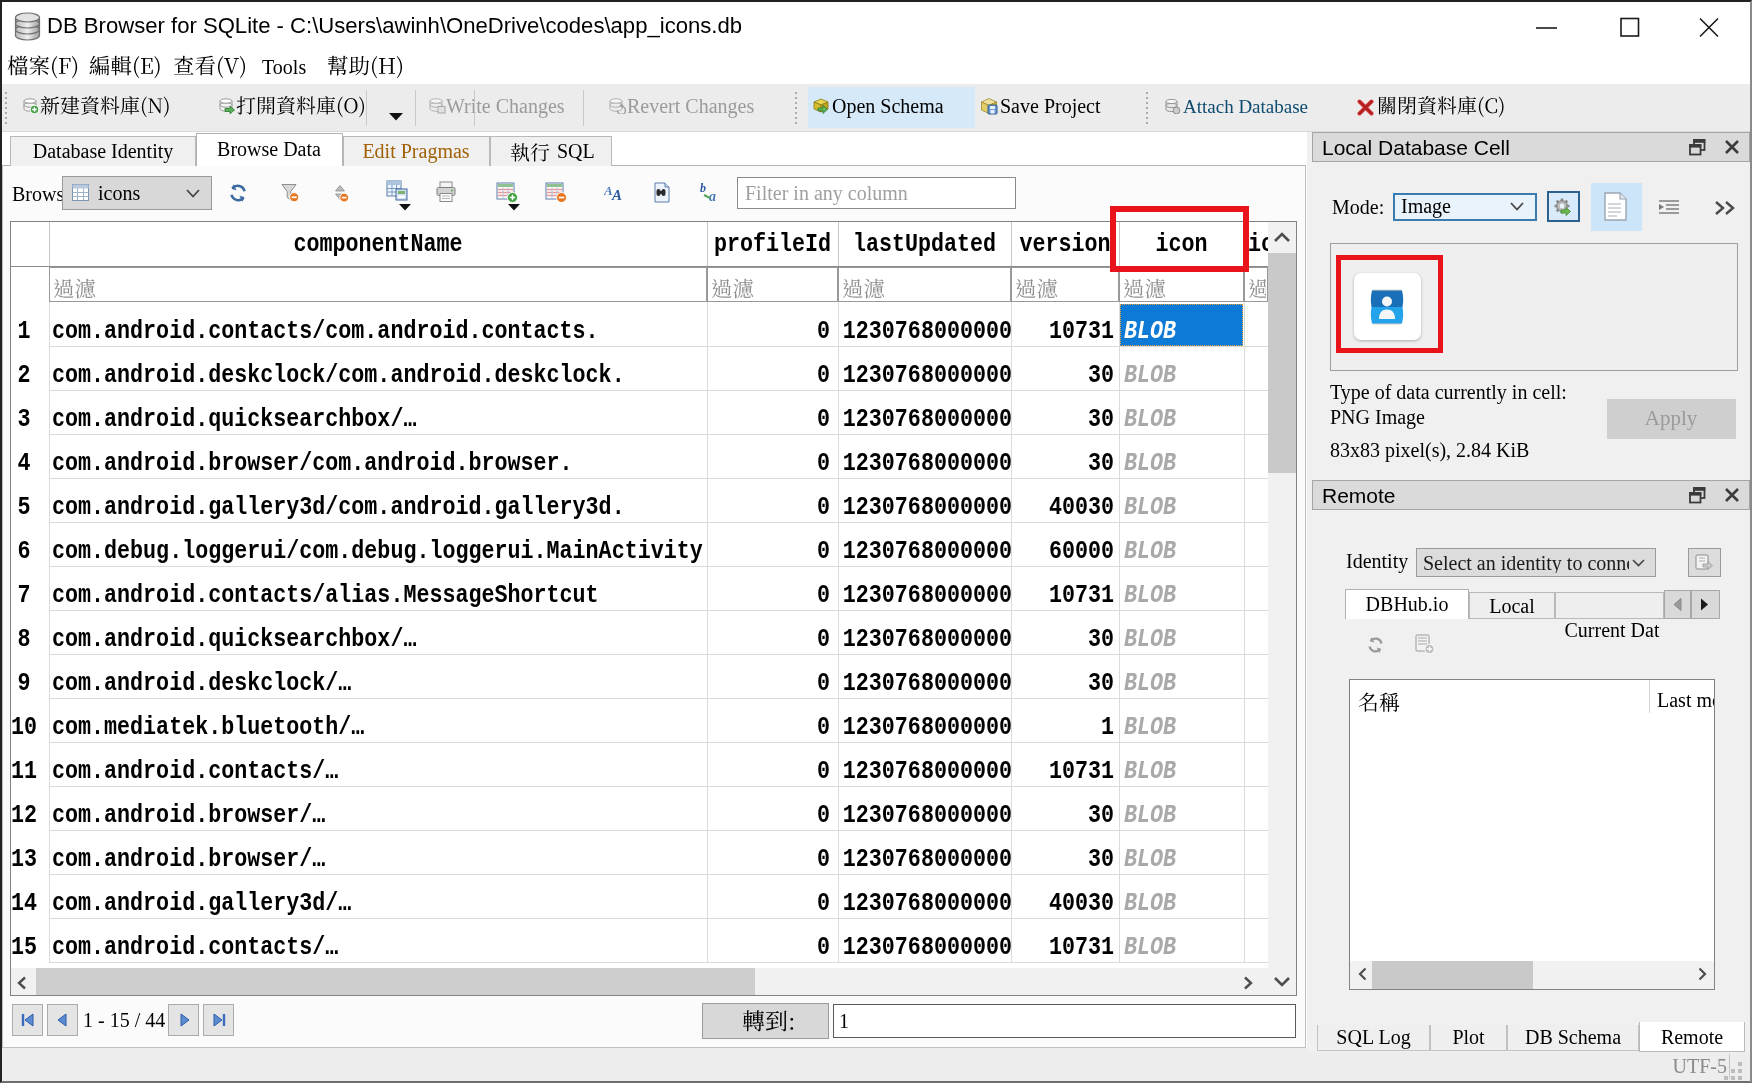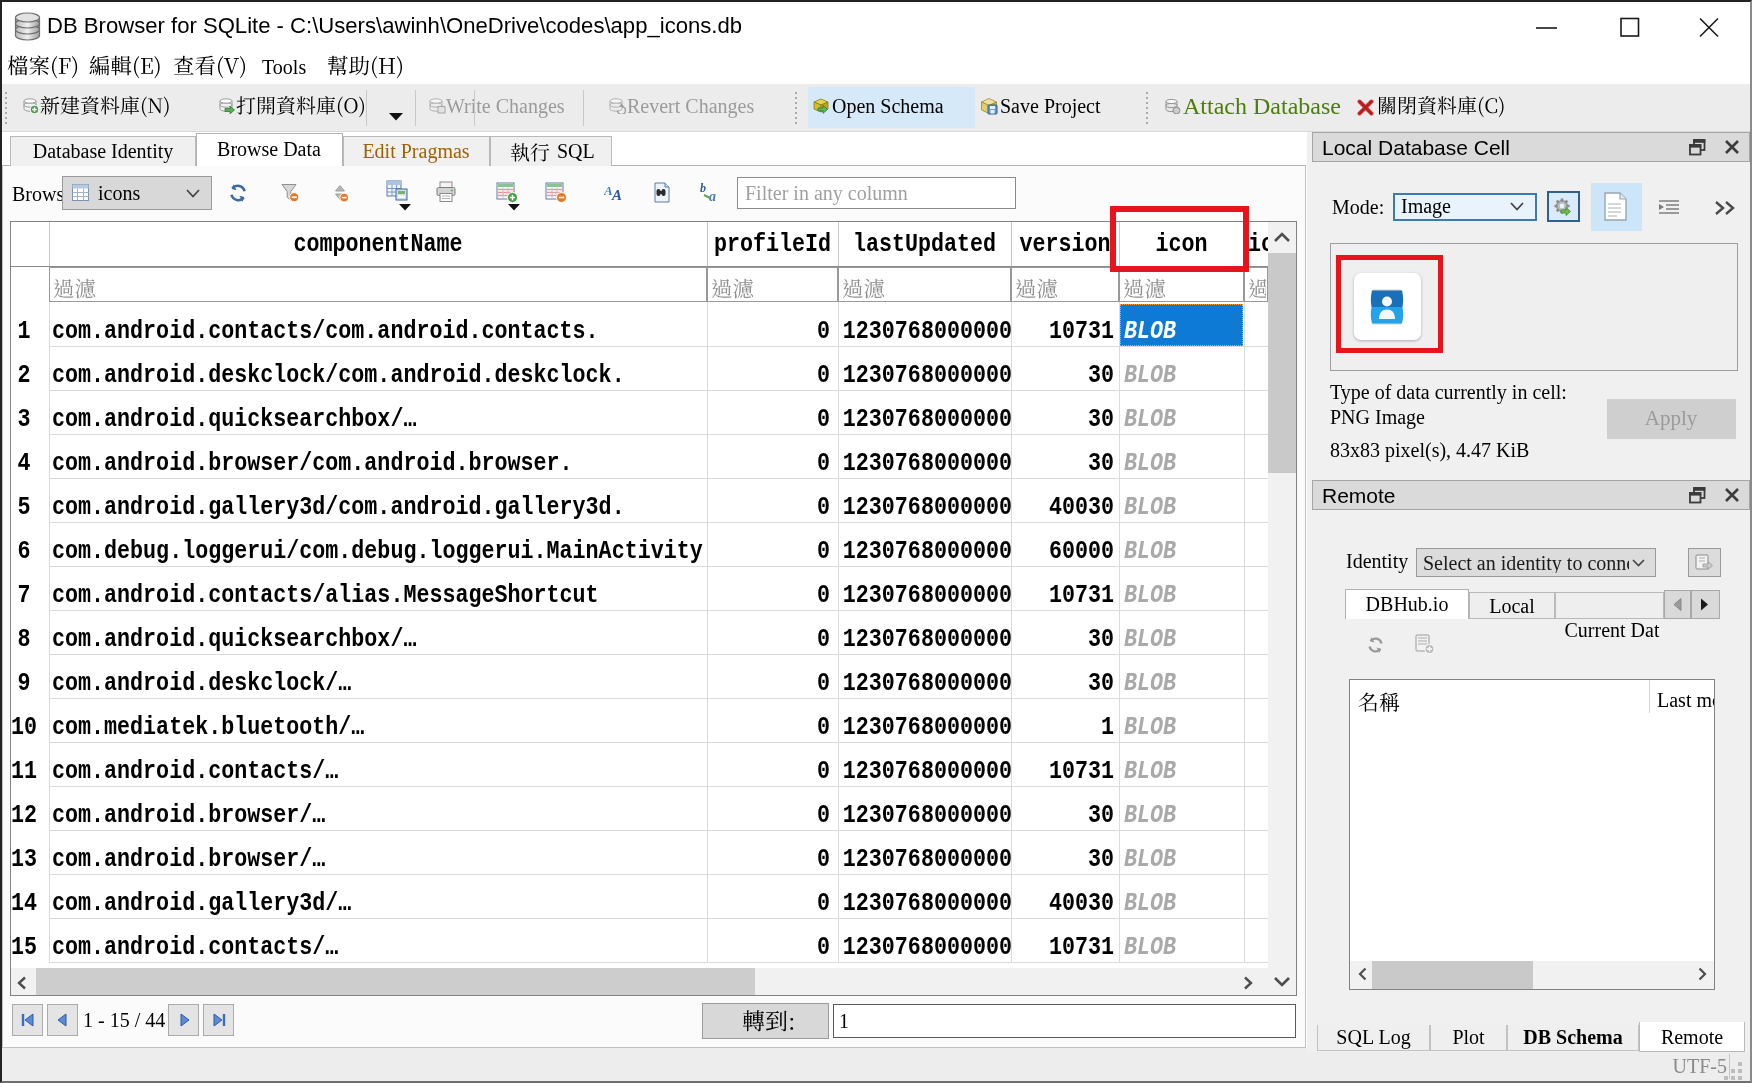--- a/index.html
+++ b/index.html
@@ -131,21 +131,21 @@
 <rect x="10.5" y="13" width="4" height="3.5" fill="#e8f0fa"></rect>
   </svg>
 <div style="position:absolute;left:1000px;top:106px;transform:translateY(-50%);font-family:'Liberation Serif',serif;font-size:20px;color:#000;font-weight:normal;font-style:normal;white-space:pre;line-height:1;">Save Project</div>
 <div style="position:absolute;left:1146.0px;top:92.0px;width:2.0px;height:32.0px;box-sizing:border-box;background-image:repeating-linear-gradient(#aaa 0 2px,transparent 2px 5px);"></div>
 <svg style="position:absolute;left:1164px;top:98px" width="17" height="16" viewBox="0 0 17 16" xmlns="http://www.w3.org/2000/svg">
 <path d="M2,3.5 v8 a5.5,2.1 0 0 0 11,0 v-8" fill="#e8e8e8" stroke="#8f8f8f"></path>
 <ellipse cx="7.5" cy="7.5" rx="5.5" ry="2.1" fill="#e8e8e8" stroke="#8f8f8f"></ellipse>
 <ellipse cx="7.5" cy="3.5" rx="5.5" ry="2.1" fill="#f8f8f8" stroke="#8f8f8f"></ellipse>
 <circle cx="12.5" cy="12.5" r="3.4" fill="#cdcdcd" stroke="#8f8f8f"></circle>
   </svg>
-<div style="position:absolute;left:1183px;top:106px;transform:translateY(-50%);font-family:'Liberation Serif',serif;font-size:24px;color:#4d7c0f;font-weight:normal;font-style:normal;white-space:pre;line-height:1;">Attach Database</div>
+<div style="position:absolute;left:1183px;top:106px;transform:translateY(-50%);font-family:'Liberation Serif',serif;font-size:19px;color:#0c4a6e;font-weight:normal;font-style:normal;white-space:pre;line-height:1;">Attach Database</div>
 <svg style="position:absolute;left:1357px;top:99px" width="17" height="17" viewBox="0 0 17 17" xmlns="http://www.w3.org/2000/svg">
 <path d="M2.5,2.5 L14.5,14.5 M14.5,2.5 L2.5,14.5" stroke="#d43a3a" stroke-width="4" stroke-linecap="round"></path>
 <path d="M2.5,2.5 L14.5,14.5 M14.5,2.5 L2.5,14.5" stroke="#b01f1f" stroke-width="2.2" stroke-linecap="round"></path>
   </svg>
 <div style="position:absolute;left:1377px;top:90px;width:128px;height:29px;"><svg width="128" height="29" viewBox="0 0 128 29" xmlns="http://www.w3.org/2000/svg" fill="#000000">
       <path transform="translate(0.0,23.0) scale(0.020000,-0.020000)" d="M770 433Q765 426 751 423Q737 420 715 433L742 438Q720 414 684 383Q649 352 607 322Q565 292 525 270L523 281H546Q543 260 535 249Q527 238 519 236L494 292Q494 292 502 294Q509 295 513 297Q549 317 586 351Q623 385 655 421Q687 457 705 482ZM677 489Q673 482 659 477Q645 473 621 484L649 489Q635 473 612 453Q589 433 564 413Q538 394 514 380L513 393H538Q534 372 526 361Q517 349 509 346L485 404Q485 404 491 405Q497 407 501 408Q521 420 542 443Q563 466 580 491Q598 516 607 532ZM507 289Q528 290 566 293Q604 297 650 301Q697 306 745 312L747 293Q724 289 687 280Q650 272 606 263Q563 255 520 248ZM496 399Q522 399 570 401Q618 403 666 406L667 389Q653 386 627 381Q602 375 571 370Q541 364 513 360ZM698 361Q736 341 755 320Q774 298 779 280Q783 262 778 249Q773 237 762 234Q751 231 738 243Q735 270 719 302Q702 333 685 354ZM784 219Q783 208 775 201Q767 195 748 192V65Q748 61 735 54Q721 47 706 47H696V228ZM726 129V99H556V129ZM436 124V95H278V124ZM619 229Q618 219 610 212Q601 204 581 202V-30Q581 -35 567 -42Q553 -49 537 -49H527V239ZM497 231Q496 222 489 215Q482 209 465 207V144Q464 115 455 86Q445 57 420 31Q395 5 349 -18Q302 -41 229 -57L219 -42Q298 -20 339 10Q380 40 396 75Q411 110 411 145V240ZM337 224Q336 214 328 208Q320 202 303 199V159H250V218V235ZM291 192 303 185V96H312L285 62L213 110Q221 117 236 124Q251 132 263 135L250 99V192ZM507 442Q502 435 488 431Q474 428 452 441L480 446Q457 421 419 388Q381 355 337 323Q292 291 250 267L249 279H272Q269 259 260 248Q252 237 243 234L220 290Q220 290 227 292Q235 294 239 295Q276 317 316 353Q355 388 389 426Q424 464 442 490ZM416 497Q412 490 398 485Q384 481 360 493L388 498Q373 481 350 459Q327 438 301 417Q275 397 251 382L250 394H273Q271 373 262 361Q254 350 246 347L221 404Q221 404 227 406Q234 408 238 409Q258 422 280 447Q301 471 319 498Q337 524 346 540ZM236 285Q266 287 329 293Q391 299 458 306L460 288Q438 283 404 275Q370 268 329 259Q289 251 249 243ZM235 400Q261 400 308 403Q356 405 405 408L406 390Q393 387 367 382Q340 376 310 371Q280 365 251 361ZM411 363Q449 344 467 323Q486 303 491 286Q496 268 490 256Q485 245 474 242Q463 239 450 250Q447 276 431 306Q415 337 398 356ZM858 569V539H587V569ZM858 674V645H587V674ZM417 568V539H129V568ZM417 674V645H129V674ZM371 776 404 813 479 755Q475 750 464 745Q453 740 440 738V526Q440 523 431 518Q423 513 411 509Q399 505 389 505H380V776ZM817 776 850 817 933 754Q928 748 916 743Q904 737 889 735V26Q889 0 882 -20Q876 -39 853 -52Q830 -64 781 -69Q779 -54 774 -42Q768 -30 757 -22Q744 -14 722 -8Q700 -1 662 4V19Q662 19 680 18Q698 16 723 15Q747 13 770 12Q792 11 800 11Q816 11 822 16Q827 22 827 34V776ZM617 527Q617 524 609 519Q601 515 590 511Q579 507 565 507H556V776V806L622 776H863V746H617ZM160 -53Q160 -57 154 -62Q148 -68 136 -72Q125 -77 110 -77H99V776V809L165 776H415V746H160Z"></path>
       <path transform="translate(20.0,23.0) scale(0.020000,-0.020000)" d="M238 328H654L694 382Q694 382 707 372Q720 361 738 345Q756 330 770 315Q766 300 745 300H245ZM490 328H557V312Q508 222 425 152Q341 82 234 33L224 48Q313 101 381 174Q450 247 490 328ZM517 440 614 431Q612 421 605 413Q597 406 578 403L584 54Q585 28 578 7Q572 -15 553 -29Q533 -43 492 -48Q492 -33 488 -19Q484 -6 476 3Q468 13 450 20Q432 27 400 31V45Q400 45 413 44Q426 43 445 42Q464 41 480 40Q497 39 504 39Q516 39 520 42Q523 46 523 55ZM99 773V807L168 773H400V744H163V-51Q163 -56 156 -62Q149 -68 137 -73Q125 -78 110 -78H99ZM554 773V804L622 773H865V744H617V476Q617 474 609 468Q601 463 589 459Q577 455 563 455H554ZM835 773H825L859 816L943 752Q938 746 927 740Q915 734 899 731V19Q899 -7 893 -27Q887 -47 865 -60Q843 -73 795 -78Q794 -62 789 -49Q784 -36 774 -29Q762 -20 742 -14Q723 -8 689 -3V13Q689 13 705 11Q720 10 742 9Q764 7 784 6Q804 5 811 5Q825 5 830 10Q835 15 835 27ZM372 773H362L397 810L472 753Q468 748 458 742Q447 737 435 735V465Q435 462 425 457Q416 452 404 448Q392 444 381 444H372ZM130 648H396V619H130ZM130 519H396V490H130ZM589 648H863V619H589ZM589 519H863V490H589Z"></path>
       <path transform="translate(40.0,23.0) scale(0.020000,-0.020000)" d="M320 606Q320 606 329 599Q337 593 350 582Q363 571 377 559Q391 546 403 534Q400 518 377 518H63L55 548H275ZM289 801Q289 801 303 790Q318 778 337 762Q356 745 372 730Q368 714 346 714H90L82 744H244ZM563 64Q663 55 731 42Q799 28 838 11Q877 -6 895 -22Q912 -39 913 -53Q913 -67 903 -75Q892 -83 876 -83Q859 -83 843 -72Q800 -41 729 -9Q657 23 558 46ZM471 22Q466 15 454 14Q442 14 423 19Q381 -1 323 -21Q265 -41 199 -57Q133 -73 67 -82L62 -65Q123 -49 185 -24Q247 1 301 30Q355 58 388 83ZM779 124V94H229V124ZM779 226V196H229V226ZM779 326V297H229V326ZM198 463 274 431H737L770 471L845 413Q840 407 831 403Q823 399 807 397V74Q807 72 790 64Q774 56 751 56H740V401H262V56Q262 53 248 44Q233 36 208 36H198V431ZM641 655Q657 626 692 598Q728 571 791 548Q855 525 954 509L954 497Q930 494 916 484Q901 474 898 448Q806 469 750 502Q695 536 667 575Q638 614 624 649ZM691 690Q690 681 682 674Q674 667 657 665Q650 636 636 606Q622 576 589 548Q557 520 496 494Q435 469 335 446L325 465Q409 491 460 519Q512 547 540 576Q567 605 579 636Q590 668 593 701ZM590 824Q588 816 580 812Q573 809 554 808Q526 751 477 692Q428 633 367 597L355 607Q384 635 409 674Q434 714 453 758Q472 802 483 844ZM799 752 839 792 912 722Q906 718 897 716Q887 714 873 713Q855 690 824 661Q794 631 769 612L755 620Q764 637 775 662Q786 687 795 711Q805 736 810 752ZM861 752V723H466L480 752Z"></path>
       <path transform="translate(60.0,23.0) scale(0.020000,-0.020000)" d="M890 347Q890 347 903 336Q916 325 934 310Q952 295 966 281Q966 263 945 261L482 178L469 205L851 273ZM856 820Q854 810 847 802Q839 795 820 792V-53Q820 -58 813 -64Q805 -70 794 -75Q782 -79 770 -79H758V831ZM489 503Q549 490 587 470Q625 450 645 428Q664 406 669 387Q673 367 667 353Q661 339 646 335Q631 332 613 343Q604 370 582 398Q561 426 533 452Q506 477 479 494ZM527 747Q585 734 621 714Q656 694 675 673Q694 651 698 632Q701 612 695 599Q688 585 674 582Q659 578 641 589Q633 615 613 643Q592 671 567 696Q542 721 518 738ZM238 375Q235 367 227 361Q218 355 202 355Q175 276 136 204Q98 132 51 81L37 89Q58 128 78 180Q97 231 114 289Q130 346 141 404ZM491 740Q488 733 479 727Q470 722 454 723Q428 673 397 619Q366 565 337 525L320 533Q333 564 346 604Q360 644 373 688Q387 732 399 774ZM322 392Q369 359 397 326Q424 293 436 263Q448 233 448 211Q447 188 438 174Q430 160 415 159Q401 158 385 173Q384 207 372 245Q360 284 343 321Q326 358 309 386ZM332 827Q330 817 322 809Q315 802 296 799V-55Q296 -59 288 -65Q281 -71 269 -75Q258 -79 245 -79H232V838ZM79 762Q123 725 148 690Q174 655 184 625Q195 595 195 572Q195 550 186 537Q177 523 164 523Q151 522 136 536Q133 570 122 609Q110 649 95 688Q79 727 64 757ZM401 534Q401 534 415 523Q428 511 447 496Q466 480 482 465Q478 449 455 449H50L42 479H357Z"></path>
       <path transform="translate(80.0,23.0) scale(0.020000,-0.020000)" d="M355 167Q355 164 347 159Q340 153 328 149Q316 145 303 145H293V475V505L361 475H794V445H355ZM754 475 788 512 864 454Q860 449 850 444Q840 438 826 436V175Q826 171 817 166Q808 161 796 157Q784 153 773 153H763V475ZM787 352V323H326V352ZM787 229V199H327V229ZM876 154Q876 154 885 147Q894 141 907 130Q920 119 934 107Q948 95 960 83Q957 67 935 67H196L187 97H830ZM828 638Q828 638 842 627Q856 616 876 600Q896 584 911 568Q907 552 885 552H236L228 582H784ZM619 671Q618 662 612 656Q606 650 591 648V-55Q591 -59 584 -65Q576 -71 564 -75Q553 -79 540 -79H528V681ZM459 839Q506 832 536 819Q565 806 578 789Q592 773 594 758Q596 742 588 731Q581 720 567 717Q554 713 537 723Q526 750 500 781Q475 812 449 830ZM136 736V759L211 726H199V454Q199 391 195 321Q191 252 176 181Q161 111 129 45Q98 -21 44 -76L29 -66Q78 9 100 95Q123 181 129 272Q136 363 136 453V726ZM865 787Q865 787 874 780Q883 772 897 761Q911 750 926 737Q941 724 953 712Q949 696 927 696H174V726H817Z"></path>
@@ -523,21 +523,21 @@
 <path d="M4,2.5 C2.5,9 2.5,13 3.5,19 L34.5,19 C35.5,13 35.5,9 34,2.5 Z" fill="#1a70b8"></path>
 <path d="M3.5,19 C2.5,25 2.5,29 4,35.5 L34,35.5 C35.5,29 35.5,25 34.5,19 Z" fill="#22a3ea"></path>
 <circle cx="19" cy="13.5" r="5" fill="#f4f6f8"></circle>
 <path d="M11,31 c0,-6.5 3.2,-9.5 8,-9.5 c4.8,0 8,3 8,9.5 z" fill="#f4f6f8"></path>
   </svg>
 <div style="position:absolute;left:1336.0px;top:255.0px;width:107.0px;height:98.0px;box-sizing:border-box;border:5px solid #e9131c;z-index:50;"></div>
 <div style="position:absolute;left:1330px;top:392px;transform:translateY(-50%);font-family:'Liberation Serif',serif;font-size:20px;color:#000;font-weight:normal;font-style:normal;white-space:pre;line-height:1;">Type of data currently in cell:</div>
 <div style="position:absolute;left:1330px;top:417px;transform:translateY(-50%);font-family:'Liberation Serif',serif;font-size:20px;color:#000;font-weight:normal;font-style:normal;white-space:pre;line-height:1;">PNG Image</div>
 <div style="position:absolute;left:1607.0px;top:399.0px;width:129.0px;height:40.0px;box-sizing:border-box;background:#cfcfcf;"></div>
 <div style="position:absolute;left:1671px;top:418px;transform:translateY(-50%);font-family:'Liberation Serif',serif;font-size:21px;color:#9a9a9a;font-weight:normal;font-style:normal;white-space:pre;line-height:1;transform:translate(-50%,-50%);left:1671px;">Apply</div>
-<div style="position:absolute;left:1330px;top:450px;transform:translateY(-50%);font-family:'Liberation Serif',serif;font-size:20px;color:#000;font-weight:normal;font-style:normal;white-space:pre;line-height:1;">83x83 pixel(s), 4.47 KiB</div>
+<div style="position:absolute;left:1330px;top:450px;transform:translateY(-50%);font-family:'Liberation Serif',serif;font-size:20px;color:#000;font-weight:normal;font-style:normal;white-space:pre;line-height:1;">83x83 pixel(s), 2.84 KiB</div>
 <div style="position:absolute;left:1312.0px;top:480.0px;width:438.0px;height:30.0px;box-sizing:border-box;background:#dadada;border:1px solid #a5a5a5;"></div>
 <div style="position:absolute;left:1322px;top:495px;transform:translateY(-50%);font-family:'Liberation Sans',serif;font-size:21px;color:#000;font-weight:normal;font-style:normal;white-space:pre;line-height:1;">Remote</div>
 <svg style="position:absolute;left:1689px;top:487px" width="17" height="17" viewBox="0 0 17 17" xmlns="http://www.w3.org/2000/svg">
     <rect x="5" y="1" width="10.5" height="10" fill="none" stroke="#3a3a3a" stroke-width="1.8"></rect>
 <rect x="4.2" y="0.2" width="12.1" height="3.6" fill="#3a3a3a"></rect>
 <rect x="1" y="6" width="10.5" height="9.5" fill="#dadada" stroke="#3a3a3a" stroke-width="1.8"></rect>
 <rect x="0.2" y="5.2" width="12.1" height="3.4" fill="#3a3a3a"></rect>
   </svg>
 <svg style="position:absolute;left:1724px;top:487px" width="16" height="16" viewBox="0 0 16 16" xmlns="http://www.w3.org/2000/svg">
     <path d="M2,2 L14,14 M14,2 L2,14" stroke="#3c3c3c" stroke-width="2.6"></path>
@@ -593,14 +593,14 @@
     <path d="M8.5,1.5 L3,7 L8.5,12.5" fill="none" stroke="#4d4d4d" stroke-width="2.2"></path>
   </svg>
 <svg style="position:absolute;left:1697px;top:967px" width="11" height="14" viewBox="0 0 11 14" xmlns="http://www.w3.org/2000/svg">
     <path d="M2.5,1.5 L8,7 L2.5,12.5" fill="none" stroke="#4d4d4d" stroke-width="2.2"></path>
   </svg>
 <div style="position:absolute;left:1317.0px;top:1025.0px;width:113.0px;height:26.0px;box-sizing:border-box;background:#efefef;border:1px solid #c2c2c2;border-top:none;"></div>
 <div style="position:absolute;left:1374px;top:1037px;transform:translateY(-50%);font-family:'Liberation Serif',serif;font-size:20px;color:#000;font-weight:normal;font-style:normal;white-space:pre;line-height:1;transform:translate(-50%,-50%);left:1373.5px;z-index:6;">SQL Log</div>
 <div style="position:absolute;left:1430.0px;top:1025.0px;width:77.0px;height:26.0px;box-sizing:border-box;background:#efefef;border:1px solid #c2c2c2;border-top:none;"></div>
 <div style="position:absolute;left:1468px;top:1037px;transform:translateY(-50%);font-family:'Liberation Serif',serif;font-size:20px;color:#000;font-weight:normal;font-style:normal;white-space:pre;line-height:1;transform:translate(-50%,-50%);left:1468.5px;z-index:6;">Plot</div>
 <div style="position:absolute;left:1507.0px;top:1025.0px;width:132.0px;height:26.0px;box-sizing:border-box;background:#efefef;border:1px solid #c2c2c2;border-top:none;"></div>
-<div style="position:absolute;left:1573px;top:1037px;transform:translateY(-50%);font-family:'Liberation Serif',serif;font-size:20px;color:#000;font-weight:bold;font-style:normal;white-space:pre;line-height:1;transform:translate(-50%,-50%);left:1573.0px;z-index:6;">DB Schema</div>
+<div style="position:absolute;left:1573px;top:1037px;transform:translateY(-50%);font-family:'Liberation Serif',serif;font-size:20px;color:#000;font-weight:normal;font-style:normal;white-space:pre;line-height:1;transform:translate(-50%,-50%);left:1573.0px;z-index:6;">DB Schema</div>
 <div style="position:absolute;left:1639.0px;top:1022.0px;width:106.0px;height:30.0px;box-sizing:border-box;background:#ffffff;border:1px solid #b9b9b9;border-top:none;z-index:5;"></div>
 <div style="position:absolute;left:1692px;top:1037px;transform:translateY(-50%);font-family:'Liberation Serif',serif;font-size:20px;color:#000;font-weight:normal;font-style:normal;white-space:pre;line-height:1;transform:translate(-50%,-50%);left:1692.0px;z-index:6;">Remote</div>
 </body></html>

